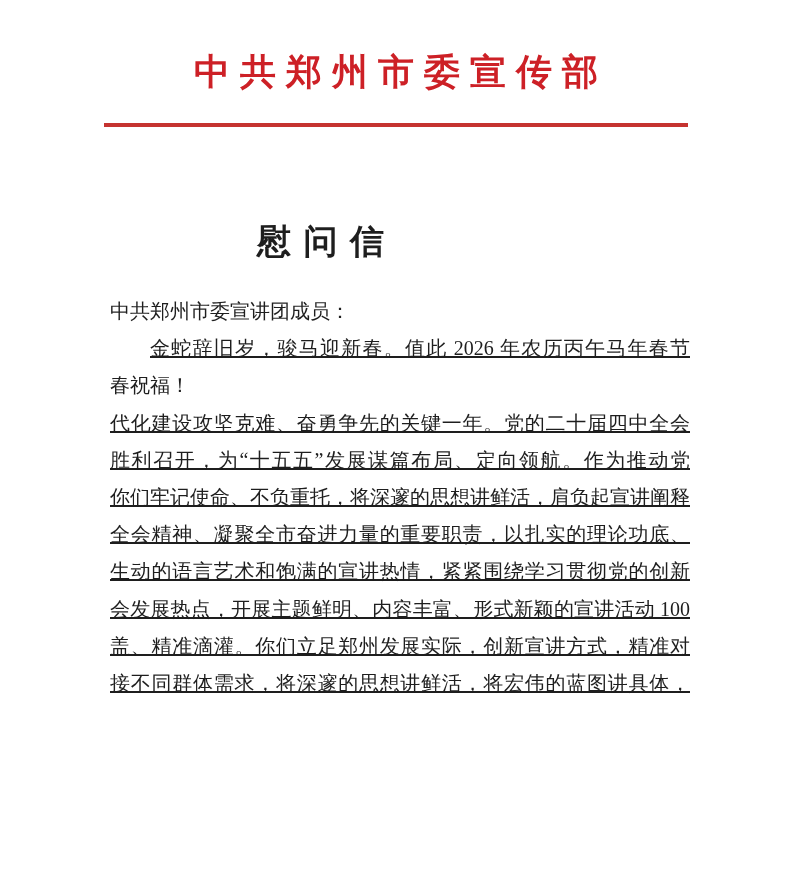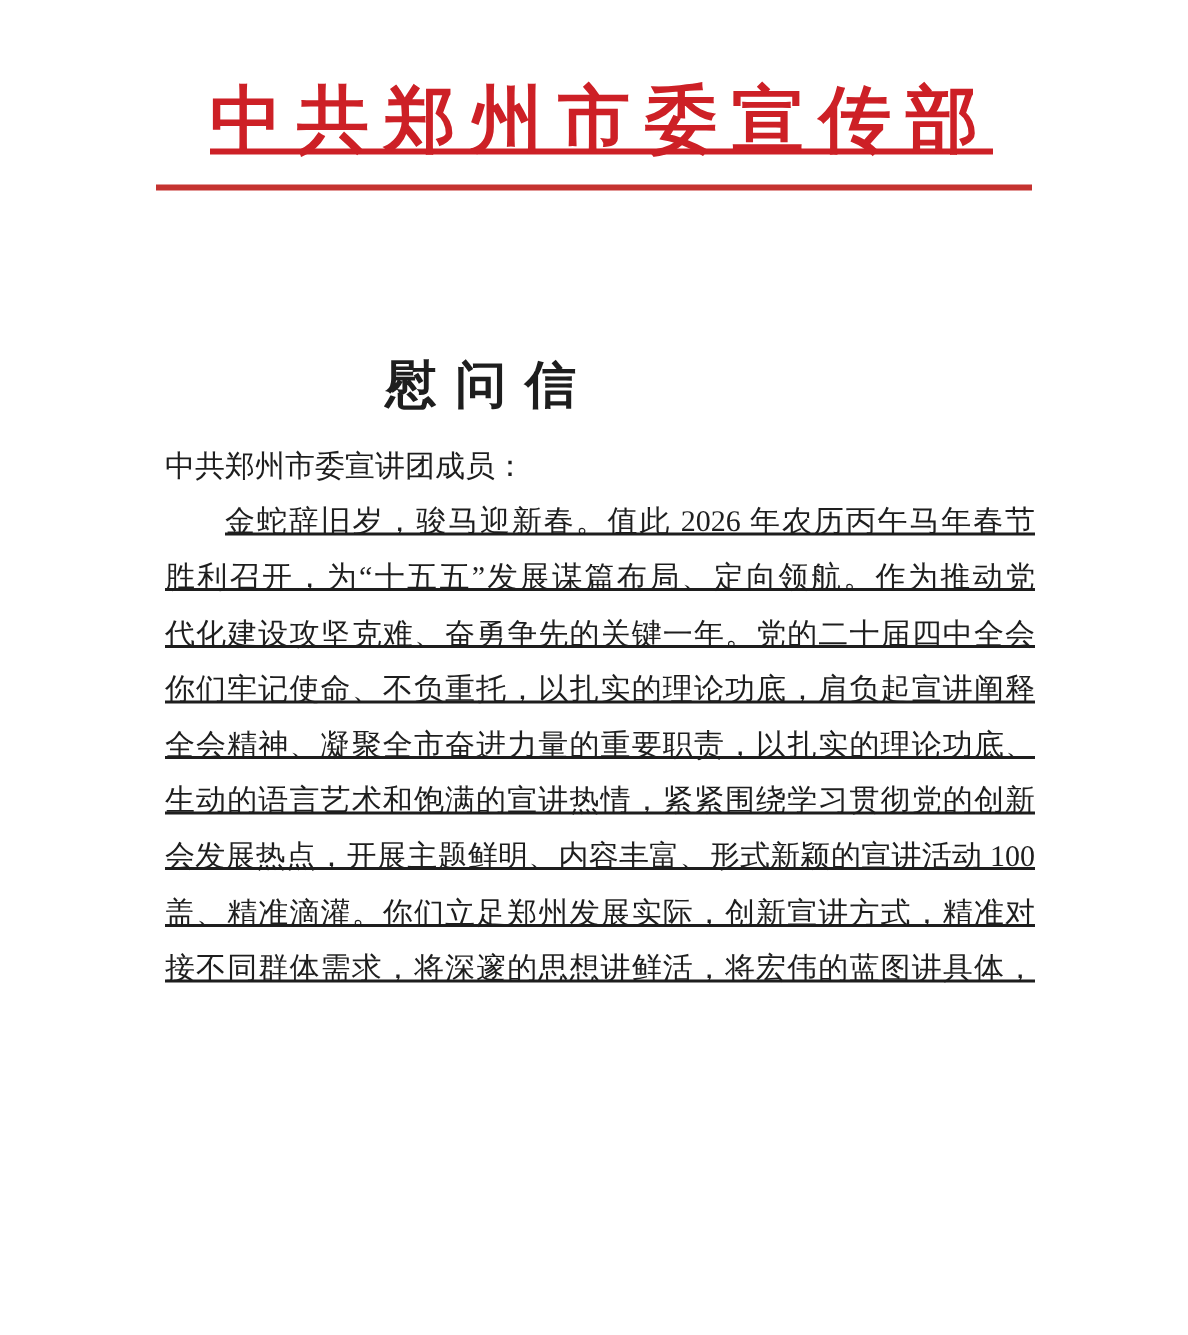--- a/index.html
+++ b/index.html
@@ -15,39 +15,38 @@
   }
   .letterhead {
     position: absolute;
     top: 48px;
     left: 0;
     width: 792px;
     text-align: center;
   }
   .letterhead-title {
     display: inline-block;
-    font-size: 48px;
+    font-size: 36px;
     font-weight: bold;
     color: var(--red-header, #cd2026);
     letter-spacing: 10px;
     padding-left: 10px; 
     white-space: nowrap;
-    text-decoration: underline;
   }
   .divider {
     position: absolute;
     top: 123px;
     left: 104px;
     width: 584px;
     height: 4px;
     background: var(--red-divider, #c53330);
   }
   .letter-title {
     position: absolute;
-    top: 234px;
+    top: 219px;
     left: 0;
     width: 643px;
     text-align: center;
     font-size: 34px;
     font-weight: bold;
     color: var(--ink, #1e1e1e);
     letter-spacing: 2px;
     white-space: pre;
   }
   .letter-body {
@@ -82,23 +81,24 @@
     <span class="letterhead-title">中共郑州市委宣传部</span>
   </div>
 
   <div class="divider"></div>
 
   <div class="letter-title">慰 问 信</div>
 
   <div class="letter-body">
       <div class="line">中共郑州市委宣讲团成员：</div>
       <div class="line indent j">金蛇辞旧岁，骏马迎新春。值此 2026 年农历丙午马年春节</div>
+      <div class="line">春祝福！</div>
+      <div class="line j">代化建设攻坚克难、奋勇争先的关键一年。党的二十届四中全会</div>
       <div class="line j">胜利召开，为“十五五”发展谋篇布局、定向领航。作为推动党</div>
-      <div class="line j">代化建设攻坚克难、奋勇争先的关键一年。党的二十届四中全会</div>
-      <div class="line j">你们牢记使命、不负重托，以扎实的理论功底，肩负起宣讲阐释</div>
+      <div class="line j">你们牢记使命、不负重托，将深邃的思想讲鲜活，肩负起宣讲阐释</div>
       <div class="line j">全会精神、凝聚全市奋进力量的重要职责，以扎实的理论功底、</div>
       <div class="line j">生动的语言艺术和饱满的宣讲热情，紧紧围绕学习贯彻党的创新</div>
       <div class="line j">会发展热点，开展主题鲜明、内容丰富、形式新颖的宣讲活动 100</div>
       <div class="line j">盖、精准滴灌。你们立足郑州发展实际，创新宣讲方式，精准对</div>
       <div class="line j">接不同群体需求，将深邃的思想讲鲜活，将宏伟的蓝图讲具体，</div>
     </div>
 
 </div>
 
 </body></html>

